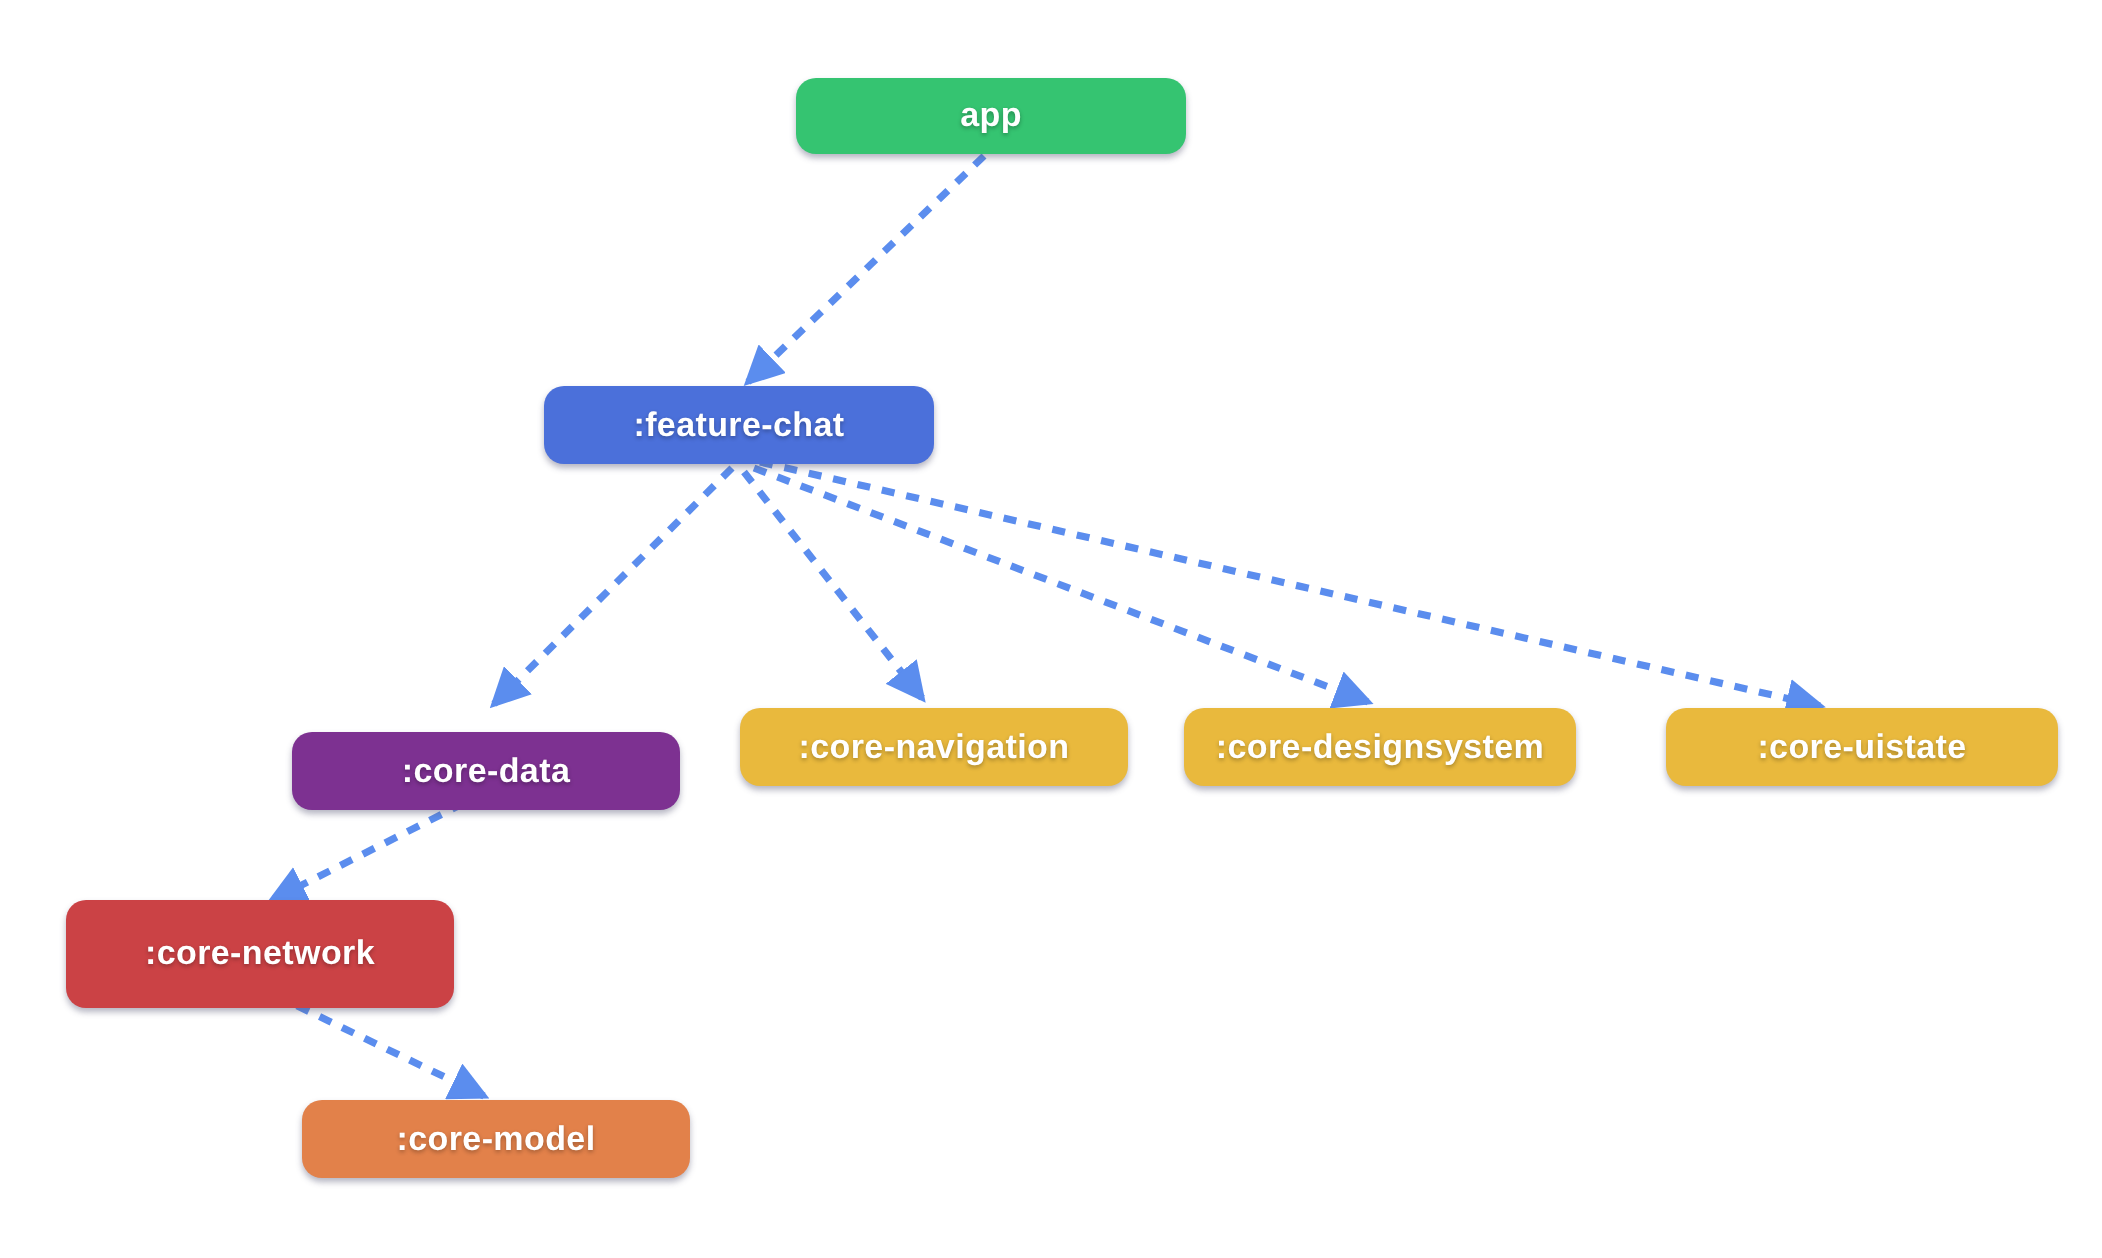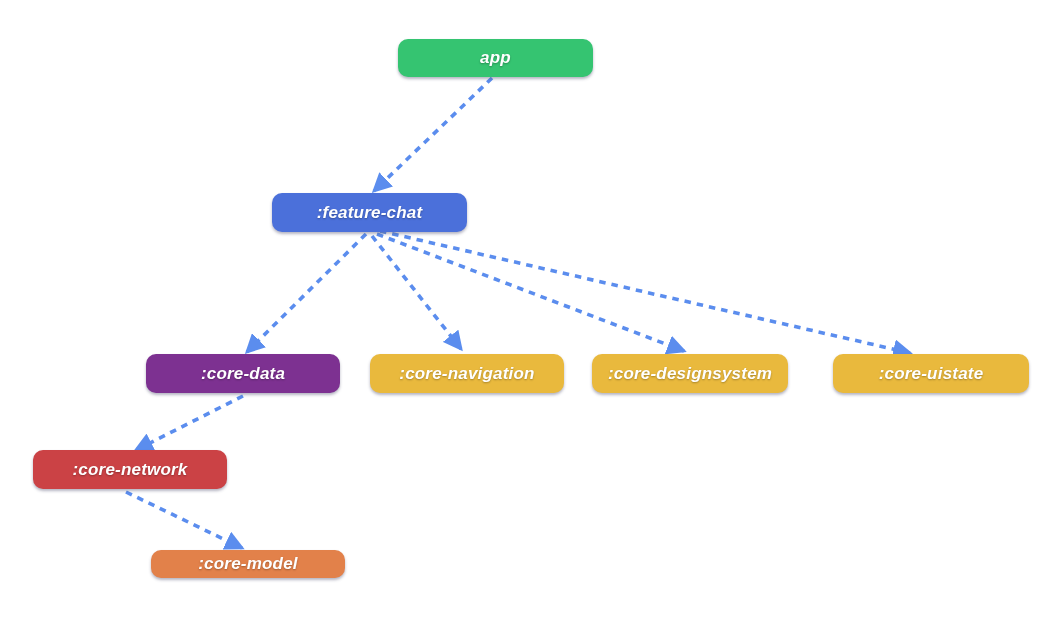--- a/index.html
+++ b/index.html
@@ -22,21 +22,20 @@
     z-index: 1;
   }
   .node {
     position: absolute;
     z-index: 2;
     display: flex;
     align-items: center;
     justify-content: center;
     border-radius: 10px;
     box-shadow: 0 2px 3px rgba(90, 90, 120, 0.45);
-    font-style: italic;
   }
   .node .label {
     color: #ffffff;
     font-weight: bold;
     font-size: 17px;
     letter-spacing: 0.2px;
     text-shadow: 0 1px 2px rgba(0, 0, 0, 0.3);
     white-space: nowrap;
   }
 </style>
@@ -60,32 +59,32 @@
         <line x1="126" y1="492" x2="242" y2="548" stroke="#5b8dee" stroke-width="3.6" stroke-dasharray="6.5 6" marker-end="url(#arrowhead)"></line>
       </g>
   </svg>
   <div id="node-layer">
       <div class="node" style="left: 398px; top: 39px; width: 195px; height: 38px; background: rgb(53, 196, 113);">
         <span class="label">app</span>
       </div>
       <div class="node" style="left: 272px; top: 193px; width: 195px; height: 39px; background: rgb(75, 112, 218); text-align: center;">
         <span class="label">:feature-chat</span>
       </div>
-      <div class="node" style="left: 146px; top: 354px; width: 194px; height: 39px; background: rgb(125, 49, 145);">
+      <div class="node" style="left: 146px; top: 366px; width: 194px; height: 39px; background: rgb(125, 49, 145);">
         <span class="label">:core-data</span>
       </div>
       <div class="node" style="left: 370px; top: 354px; width: 194px; height: 39px; background: rgb(233, 185, 61);">
         <span class="label">:core-navigation</span>
       </div>
       <div class="node" style="left: 592px; top: 354px; width: 196px; height: 39px; background: rgb(233, 185, 61); align-items: center;">
         <span class="label">:core-designsystem</span>
       </div>
       <div class="node" style="left: 817px; top: 354px; width: 196px; height: 39px; background: rgb(233, 185, 61); margin-left: 16px;">
         <span class="label">:core-uistate</span>
       </div>
-      <div class="node" style="left: 33px; top: 450px; width: 194px; height: 39px; background: rgb(203, 66, 69);">
+      <div class="node" style="left: 33px; top: 450px; width: 194px; height: 54px; background: rgb(203, 66, 69);">
         <span class="label">:core-network</span>
       </div>
-      <div class="node" style="left: 151px; top: 550px; width: 194px; height: 28px; background: rgb(226, 129, 74);">
+      <div class="node" style="left: 151px; top: 550px; width: 194px; height: 39px; background: rgb(226, 129, 74);">
         <span class="label">:core-model</span>
       </div>
     </div>
 </div>
 
 </body></html>

